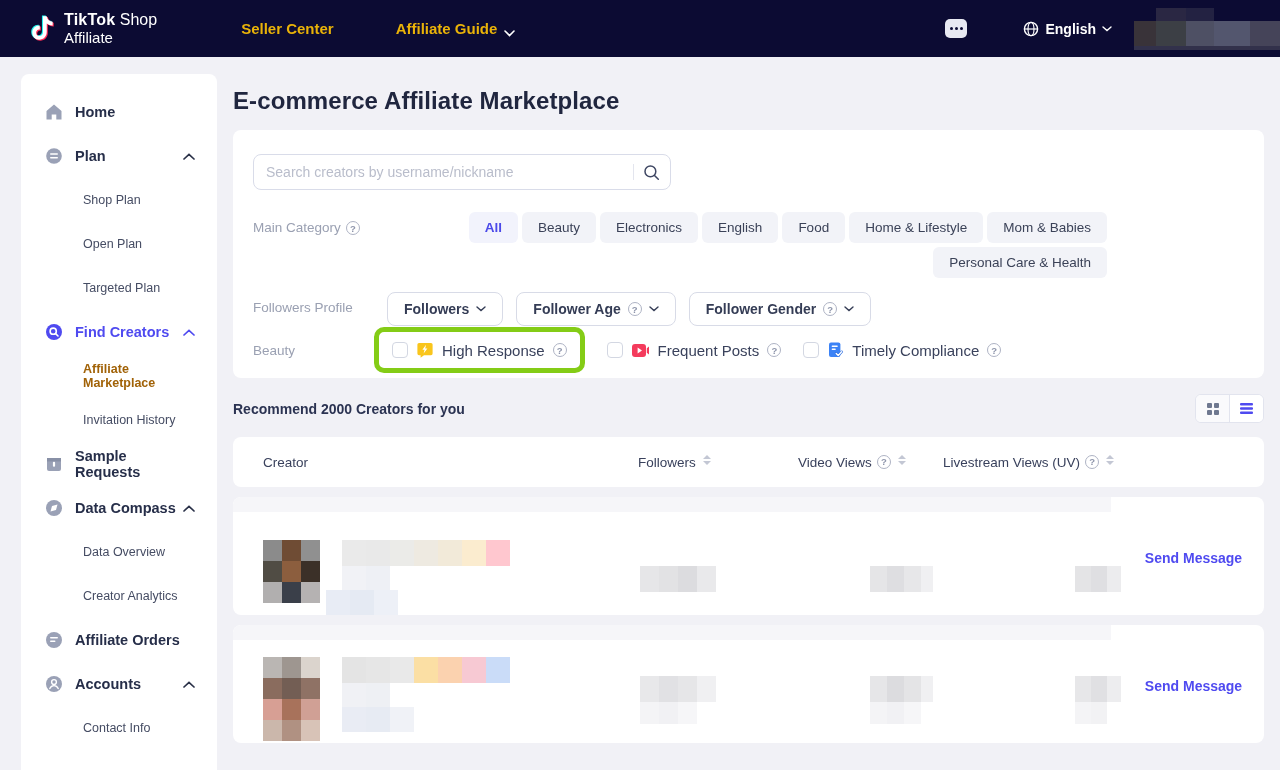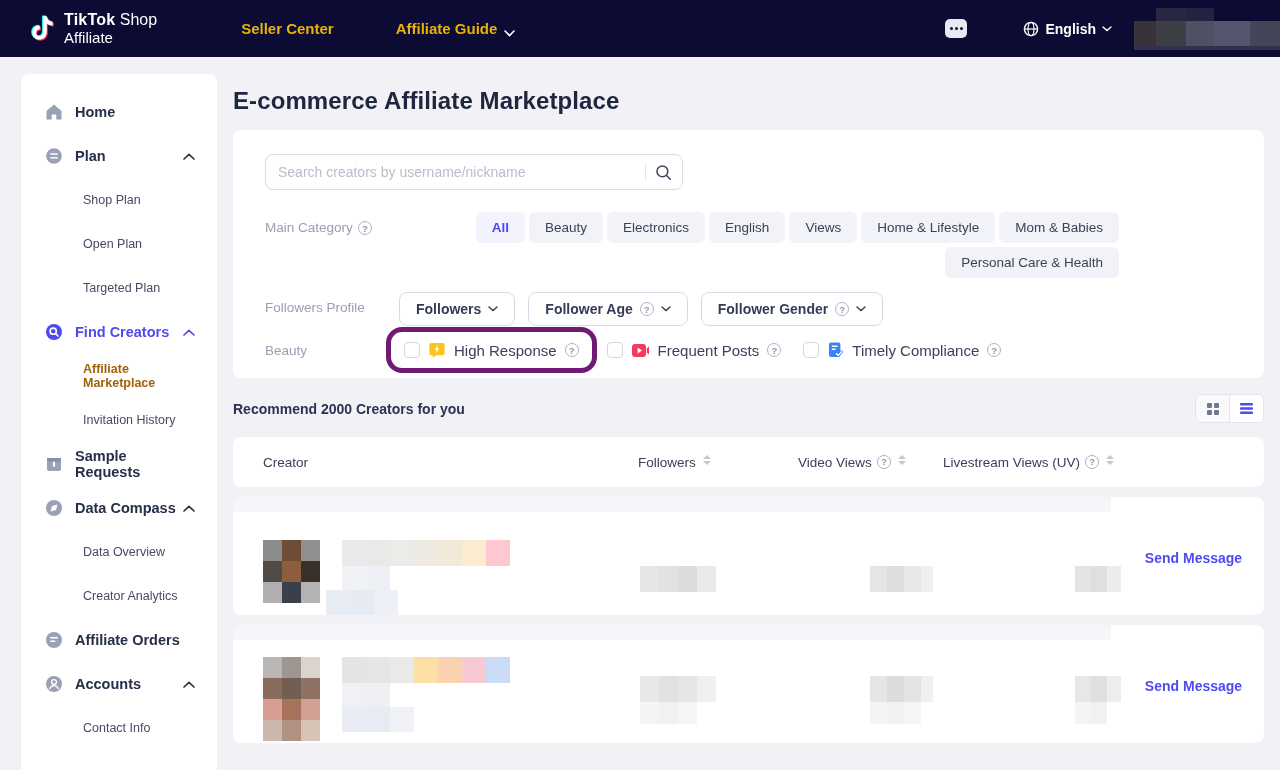--- a/index.html
+++ b/index.html
@@ -33,42 +33,42 @@
   .side-item.sub { padding-left:62px; height:44px; }
   .side-item.sub .lbl { font-size:12.5px; font-weight:400; color:#454c63; }
   .side-item.active .lbl { color:#4f4af0; }
   .side-item.sub.active .lbl { color:#a16207; font-weight:700; }
 
   .main { flex:1; margin:0 16px 0 16px; }
   .page-title { margin-top:30px; font-size:24px; font-weight:700; color:#20263f; letter-spacing:.1px; }
 
   
   .card { background:#fff; border-radius:8px; }
-  .filter-card { margin-top:15px; padding:24px 24px 14px 32px; }
+  .filter-card { margin-top:15px; padding:24px 24px 14px 20px; }
   .search-wrap { width:418px; height:36px; border:1px solid #d9dce9; border-radius:8px; display:flex; align-items:center; padding:0 10px 0 12px; }
   .search-wrap input { border:none; outline:none; flex:1; font-size:14px; color:#333a52; font-family:"Liberation Sans",sans-serif; }
   .search-wrap input::placeholder { color:#b9bdcb; }
   .search-div { width:1px; height:16px; background:#e3e5ee; margin-right:9px; }
 
   .f-row { display:flex; margin-top:22px; }
   .f-label { width:134px; flex:0 0 auto; font-size:13.5px; color:#9aa0b2; padding-top:8px; display:flex; align-items:flex-start; gap:5px; }
   .f-label .help { margin-top:1px; }
   .chips { display:flex; flex-wrap:wrap; gap:4px; max-width:720px;justify-content:flex-end; }
   .chip { background:#f2f3f8; border-radius:6px; padding:8px 16px; font-size:13.5px; color:#3b4258; font-weight:500; cursor:pointer; white-space:nowrap; }
   .chip.sel { color:#4b49e9; background:#f2f3fc; font-weight:700; }
 
   .ddl-row { margin-top:14px; }
   .ddl { background:#fff; border:1px solid #d8dbe7; border-radius:8px; padding:8px 16px; font-size:14px; font-weight:600; color:#343c55; display:flex; align-items:center; gap:7px; margin-right:13px; cursor:pointer; }
 
   .others-row { margin-top:10px; align-items:center; }
   .others-row .f-label { padding-top:0; }
   .chk-group { display:flex; align-items:center; gap:8px; margin-right:22px; }
   .chk { width:16px; height:16px; border:1.5px solid #d3d7e2; border-radius:4px; background:#fff; flex:0 0 auto; cursor:pointer; }
   .chk-lbl { font-size:15px; color:#3a425c; font-weight:500; white-space:nowrap; }
-  .annotate { border:5px solid #701a75; border-radius:16px; padding:9px 13px; margin:-9px 10px -9px -13px; }
+  .annotate { border:5px solid #84cc16; border-radius:10px; padding:9px 13px; margin:-9px 22px -9px -13px; }
   .annotate .chk-group { margin-right:0; }
 
   .help { width:14px; height:14px; border:1.2px solid #aeb3c4; border-radius:50%; color:#8e95ab; font-size:9.5px; font-weight:700; display:inline-flex; align-items:center; justify-content:center; flex:0 0 auto; }
 
   
   .rec-row { display:flex; align-items:center; justify-content:space-between; margin-top:16px; }
   .rec-text { font-size:14px; font-weight:600; color:#2b3352; }
   .view-toggle { display:flex; background:#fff; border:1px solid #e2e4ee; border-radius:6px; overflow:hidden; }
   .vt-btn { width:33px; height:27px; display:flex; align-items:center; justify-content:center; cursor:pointer; background:#fafafc; }
   .vt-btn.on { background:#fff; }
@@ -306,21 +306,21 @@
       <div class="f-row">
         <div class="f-label">
           <span>Main Category</span>
           <span class="help">?</span>
         </div>
         <div class="chips">
           <span class="chip sel">All</span>
           <span class="chip">Beauty</span>
           <span class="chip">Electronics</span>
           <span class="chip">English</span>
-          <span class="chip">Views</span>
+          <span class="chip">Food</span>
           <span class="chip">Home &amp; Lifestyle</span>
           <span class="chip">Mom &amp; Babies</span>
           <span class="chip">Personal Care &amp; Health</span>
         </div>
       </div>
 
       <div class="f-row ddl-row">
         <div class="f-label">
           <span>Followers Profile</span>
         </div>

